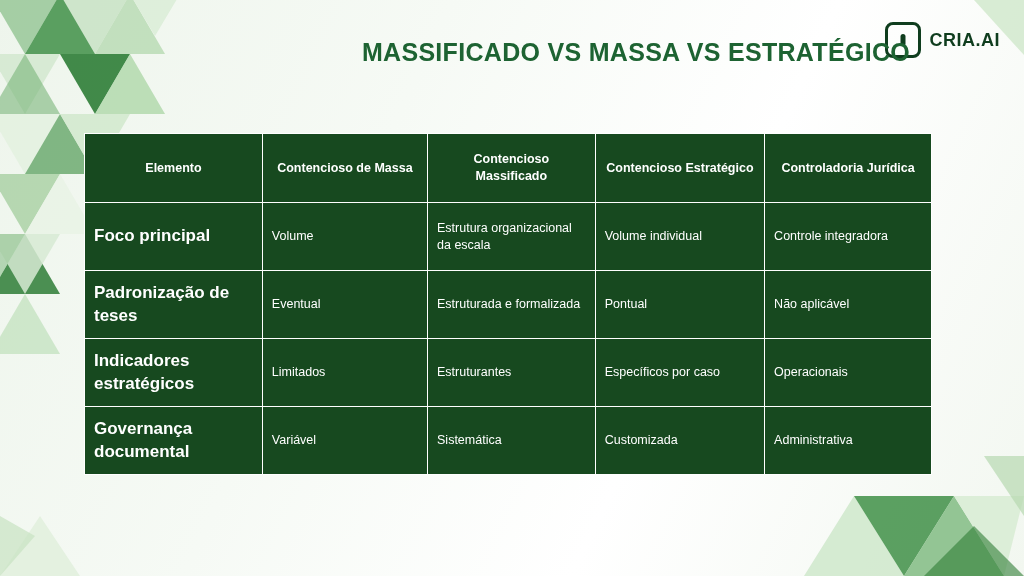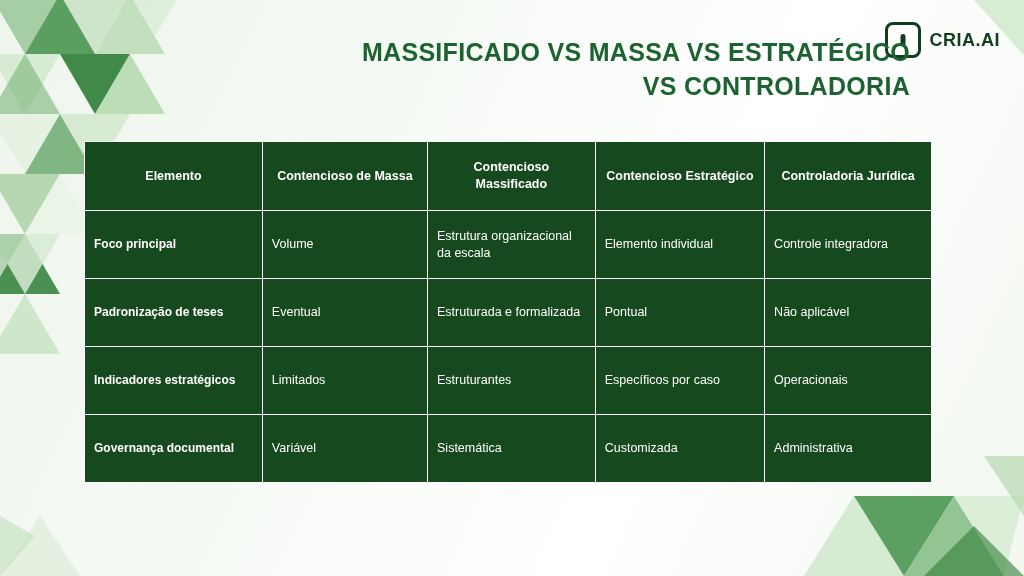--- a/index.html
+++ b/index.html
@@ -100,21 +100,21 @@
     letter-spacing: 0.3px;
   }
   .title .line {
     display: block;
   }
 
   
   .table-wrap {
     position: absolute;
     left: 84px;
-    top: 141px;
+    top: 133px;
     width: 848px;
   }
   table {
     border-collapse: collapse;
     width: 100%;
     background: #17491f;
     table-layout: fixed;
   }
   th, td {
     border: 1px solid #ffffff;
@@ -125,21 +125,21 @@
     line-height: 1.35;
   }
   thead th {
     font-weight: bold;
     font-size: 12.5px;
     height: 48px;
   }
   tbody th {
     font-weight: bold;
     text-align: left;
-    font-size: 12px;
+    font-size: 17px;
     margin-left: 32px;
   }
   tbody td {
     font-weight: normal;
   }
   tbody tr {
     height: 68px;
   }
   col.c0 { width: 21%; }
   col.c1 { width: 19.5%; }
@@ -191,21 +191,20 @@
     <polygon points="0,30 0,90 35,50" fill="#c7e2c2" opacity="0.7"></polygon>
   </svg>
 
   <div class="logo">
     <span class="logo-mark"></span>
     <span class="logo-text">CRIA.AI</span>
   </div>
 
   <div class="title">
     <span class="line">MASSIFICADO VS MASSA VS ESTRATÉGICO</span>
-    <span class="line">VS CONTROLADORIA</span>
   </div>
 
   <div class="table-wrap">
     <table>
       <colgroup>
         <col class="c0">
           <col class="c1">
           <col class="c2">
           <col class="c3">
           <col class="c4">
@@ -217,21 +216,21 @@
           <th>Contencioso Massificado</th>
           <th>Contencioso Estratégico</th>
           <th>Controladoria Jurídica</th>
         </tr>
       </thead>
       <tbody>
         <tr>
           <th>Foco principal</th>
           <td>Volume</td>
           <td>Estrutura organizacional da escala</td>
-          <td>Elemento individual</td>
+          <td>Volume individual</td>
           <td>Controle integradora</td>
         </tr>
         <tr>
           <th>Padronização de teses</th>
           <td>Eventual</td>
           <td>Estruturada e formalizada</td>
           <td>Pontual</td>
           <td>Não aplicável</td>
         </tr>
         <tr>

